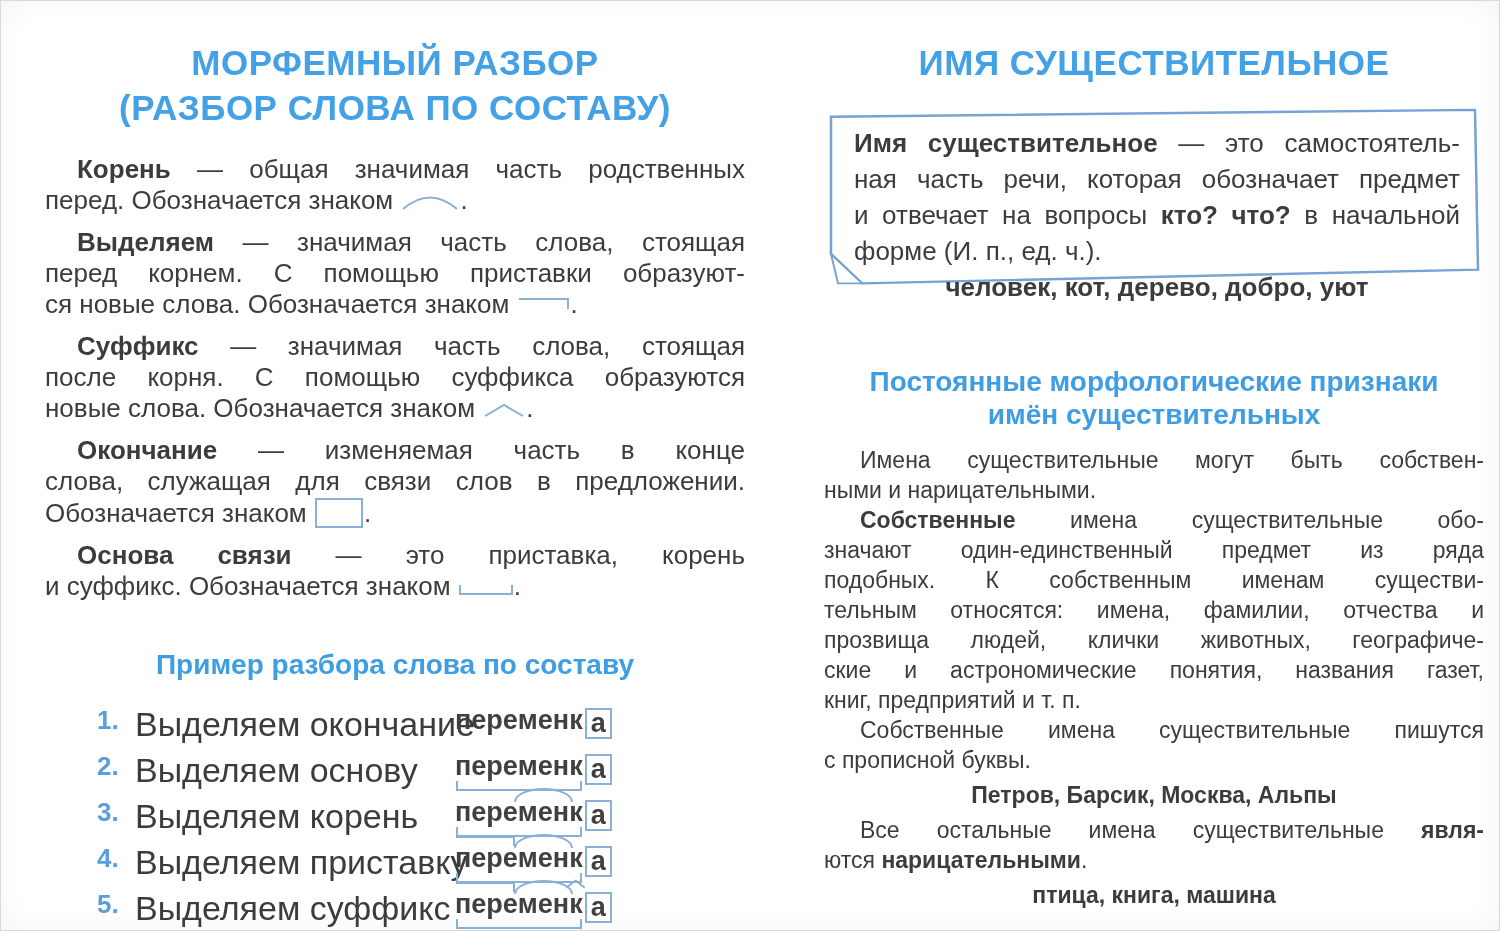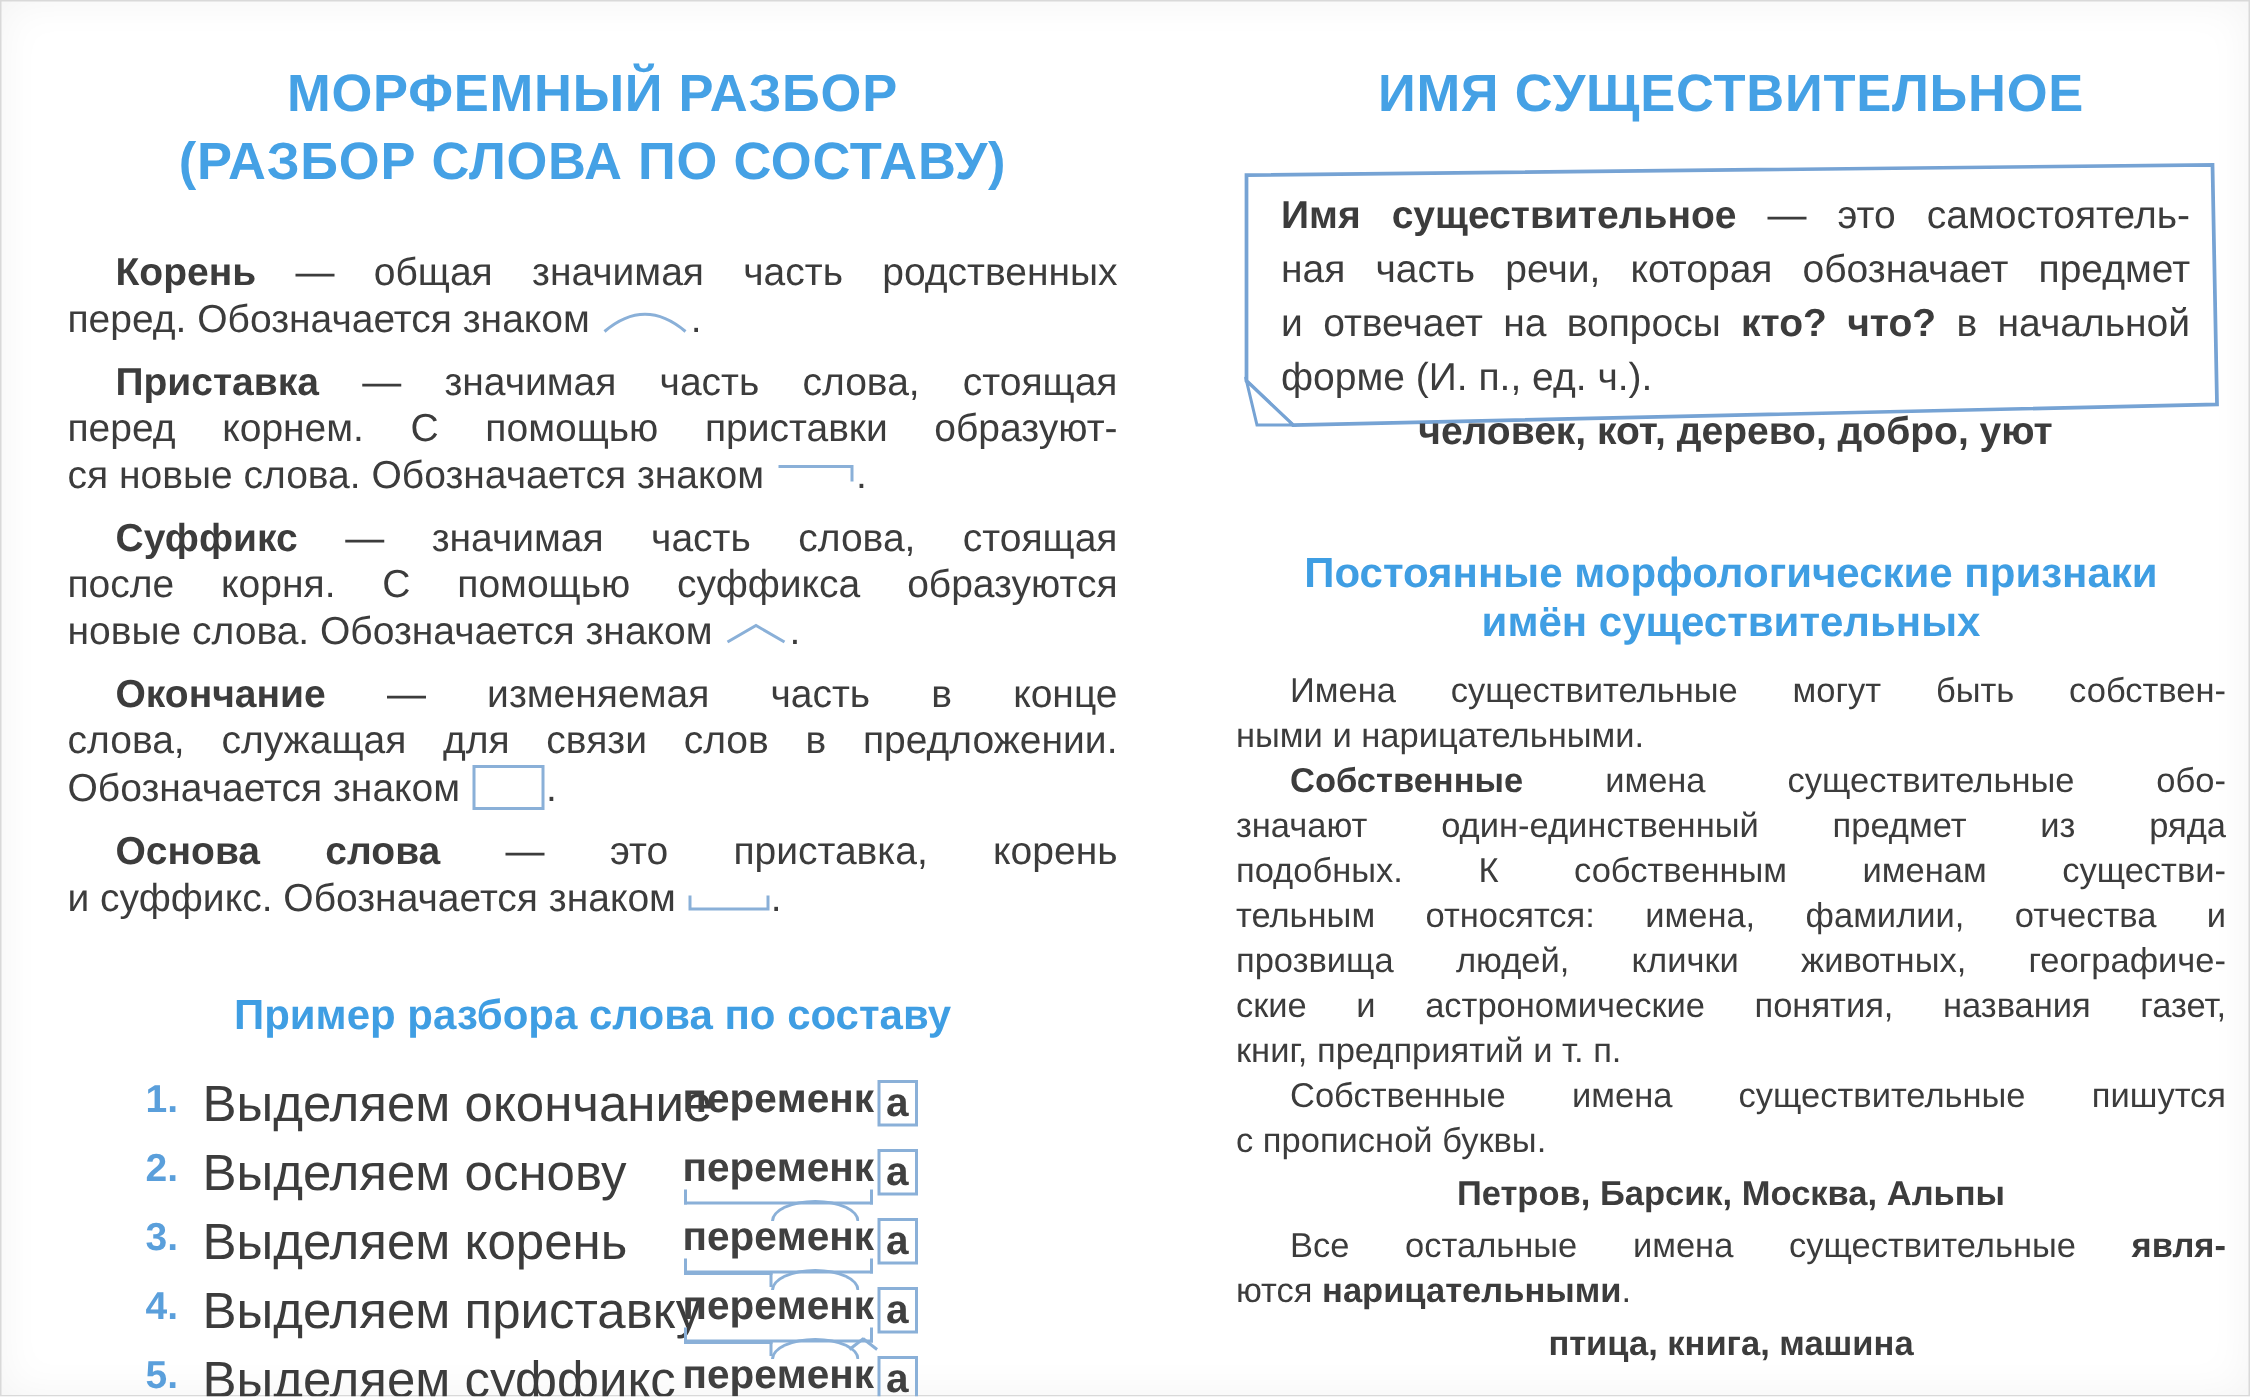--- a/index.html
+++ b/index.html
@@ -15,21 +15,21 @@
   
   .page{position:absolute;top:40px;}
   .page-left{left:45px;width:700px;}
   .page-right{left:824px;width:660px;}
 
   
   .h1{
     font-size:35px;font-weight:bold;color:#45a1e5;
     text-align:center;line-height:45px;letter-spacing:0.5px;
   }
-  .page-left .h1{margin-bottom:36px;}
+  .page-left .h1{margin-bottom:24px;}
   .page-right .h1{margin-bottom:20px;}
   .h2{
     font-size:28px;font-weight:bold;color:#3f9ee3;
     text-align:center;line-height:33px;
   }
 
   
   .ln{font-size:26px;line-height:31px;white-space:nowrap;}
   .jl{text-align:justify;text-align-last:justify;white-space:normal;}
   .ind{padding-left:32px;}
@@ -102,21 +102,21 @@
     </div>
 
     <div class="para">
       <div class="ln jl ind"><span class="b">Корень</span><span> — общая значимая часть родственных</span></div>
       <div class="ln"><span>перед. Обозначается знаком </span><span class="sym sym-root"><svg width="60" height="17" viewBox="0 0 60 17">
               <path d="M3 15 Q30 -8 57 15" fill="none" stroke="#8ab0d8" stroke-width="2"></path>
             </svg></span><span>.</span></div>
     </div>
 
     <div class="para">
-      <div class="ln jl ind"><span class="b">Приставка</span><span> — значимая часть слова, стоящая</span></div>
+      <div class="ln jl ind"><span class="b">Выделяем</span><span> — значимая часть слова, стоящая</span></div>
       <div class="ln jl"><span>перед корнем. С помощью приставки образуют-</span></div>
       <div class="ln"><span>ся новые слова. Обозначается знаком </span><span class="sym sym-prefix"><svg width="54" height="14" viewBox="0 0 54 14">
               <polyline points="2,2 51,2 51,12" fill="none" stroke="#8ab0d8" stroke-width="2"></polyline>
             </svg></span><span>.</span></div>
     </div>
 
     <div class="para">
       <div class="ln jl ind"><span class="b">Суффикс</span><span> — значимая часть слова, стоящая</span></div>
       <div class="ln jl"><span>после корня. С помощью суффикса образуются</span></div>
       <div class="ln"><span>новые слова. Обозначается знаком </span><span class="sym sym-suffix"><svg width="44" height="16" viewBox="0 0 44 16">
@@ -126,21 +126,21 @@
 
     <div class="para">
       <div class="ln jl ind"><span class="b">Окончание</span><span> — изменяемая часть в конце</span></div>
       <div class="ln jl"><span>слова, служащая для связи слов в предложении.</span></div>
       <div class="ln"><span>Обозначается знаком </span><span class="sym sym-ending"><svg width="50" height="32" viewBox="0 0 50 32">
               <rect x="2" y="2" width="46" height="28" fill="none" stroke="#8ab0d8" stroke-width="2"></rect>
             </svg></span><span>.</span></div>
     </div>
 
     <div class="para">
-      <div class="ln jl ind"><span class="b">Основа слова</span><span> — это приставка, корень</span></div>
+      <div class="ln jl ind"><span class="b">Основа связи</span><span> — это приставка, корень</span></div>
       <div class="ln"><span>и суффикс. Обозначается знаком </span><span class="sym sym-stem"><svg width="56" height="14" viewBox="0 0 56 14">
               <polyline points="2,2 2,11 54,11 54,2" fill="none" stroke="#8ab0d8" stroke-width="2"></polyline>
             </svg></span><span>.</span></div>
     </div>
 
     <div class="h2 ex-title">Пример разбора слова по составу</div>
 
     <div class="ex-list">
 
       <div class="ex-item">

